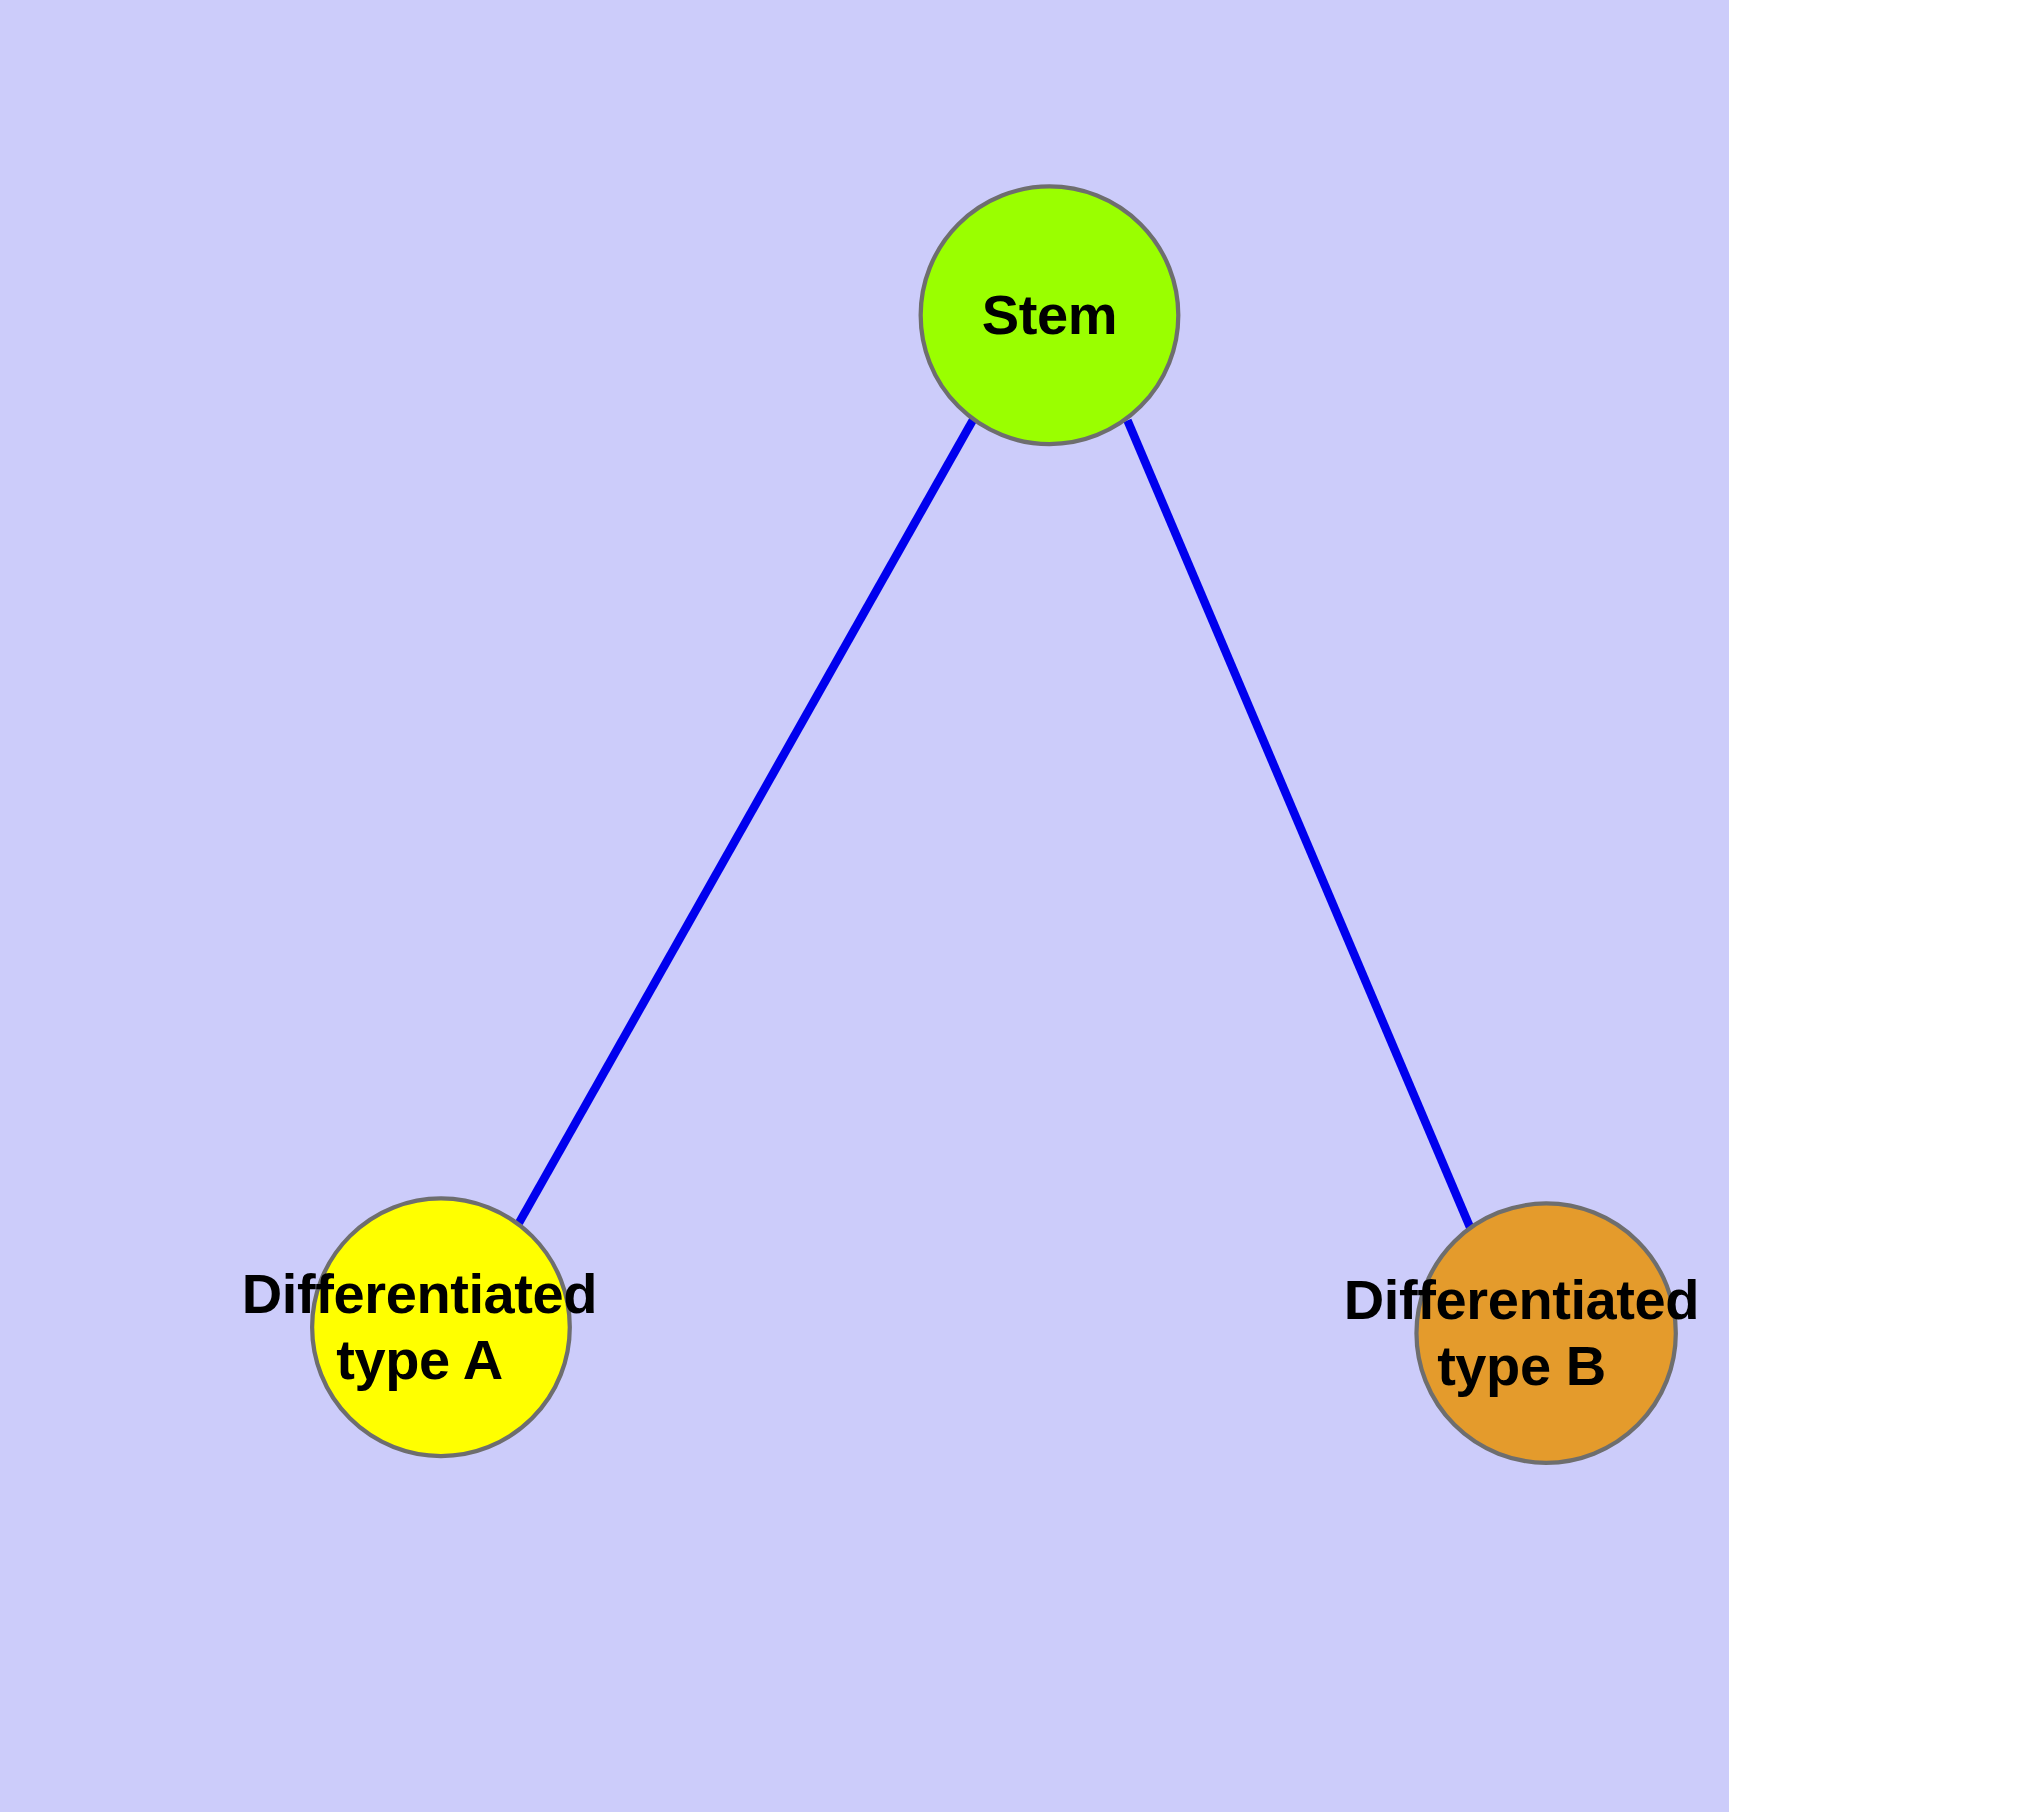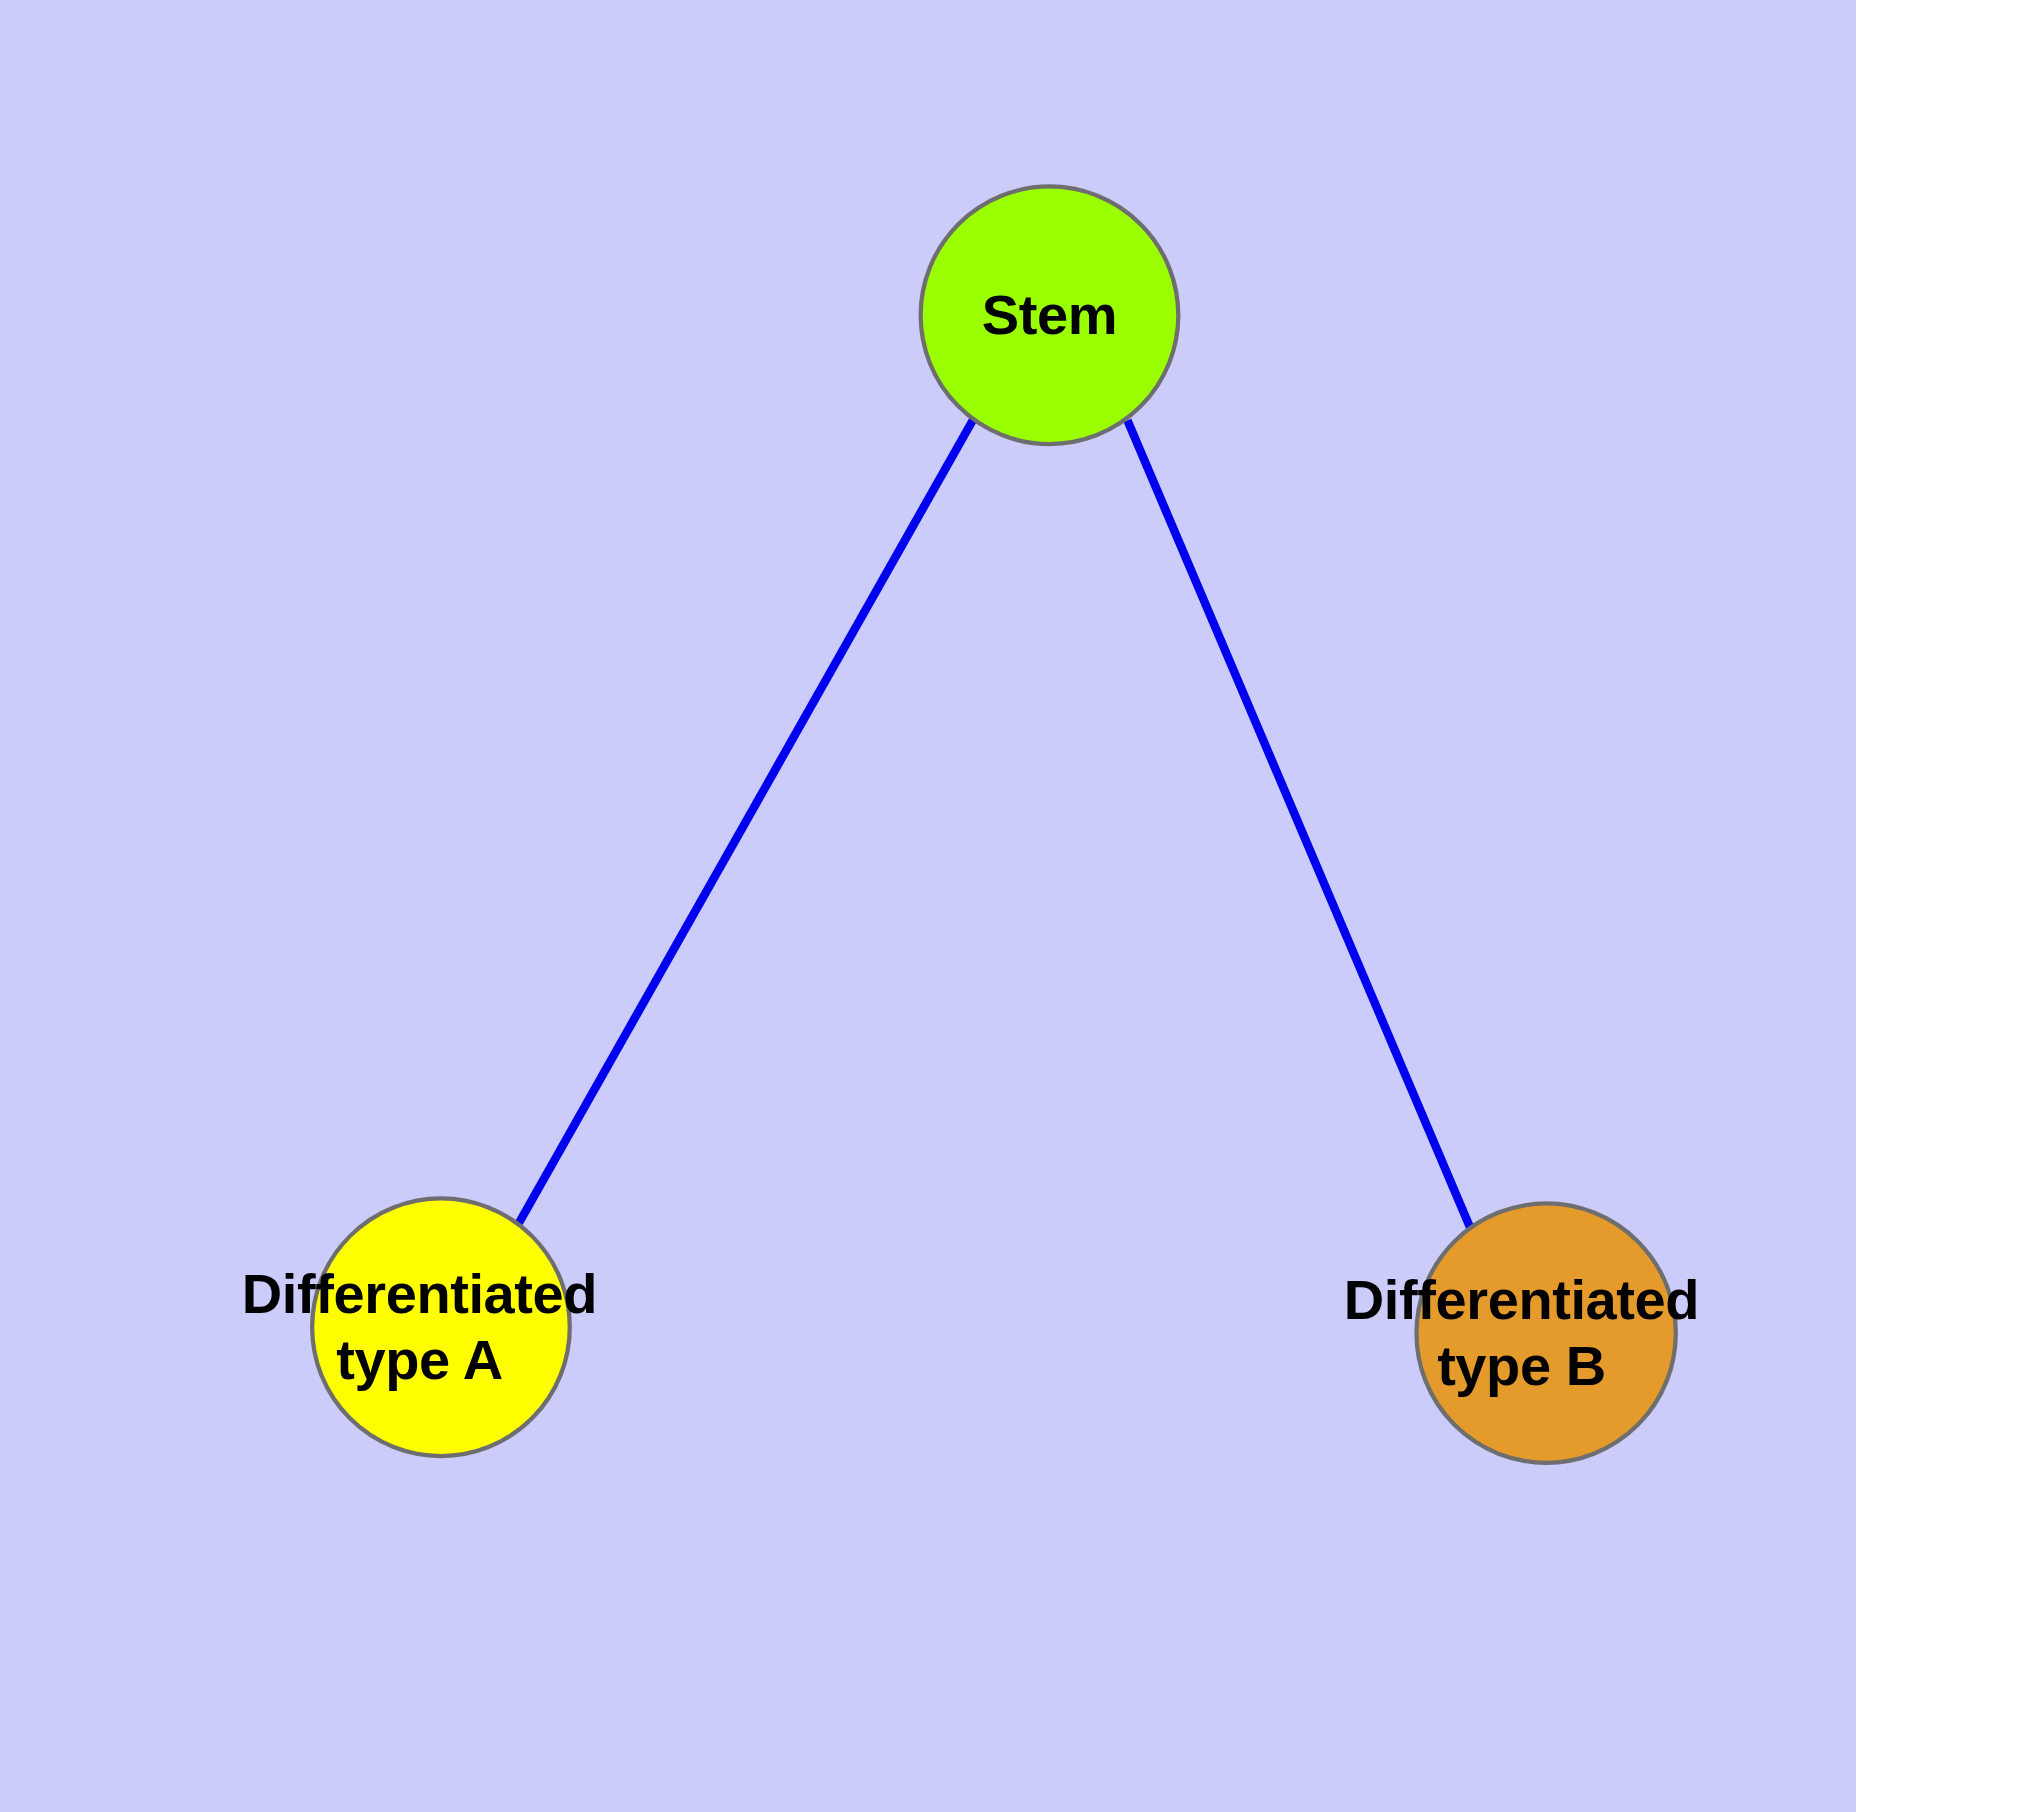--- a/index.html
+++ b/index.html
@@ -3,24 +3,25 @@
 <meta charset="utf-8">
 <title>Cell Differentiation Graph</title>
 <style>
   html, body {
     margin: 0;
     padding: 0;
     background: #ffffff;
   }
   #canvas {
     position: relative;
-    width: 1856px;
+    width: 1722px;
     height: 1812px;
     overflow: hidden;
     font-family: "Liberation Sans", sans-serif;
+    padding-left: 7px;
   }
   #plot-background {
     position: absolute;
     left: 0;
     top: 0;
     width: 2021px;
     height: 1812px;
     background: #ccccfa;
   }
   #graph-svg {

